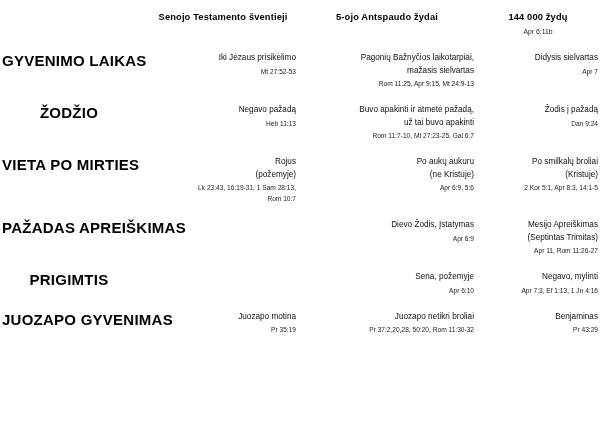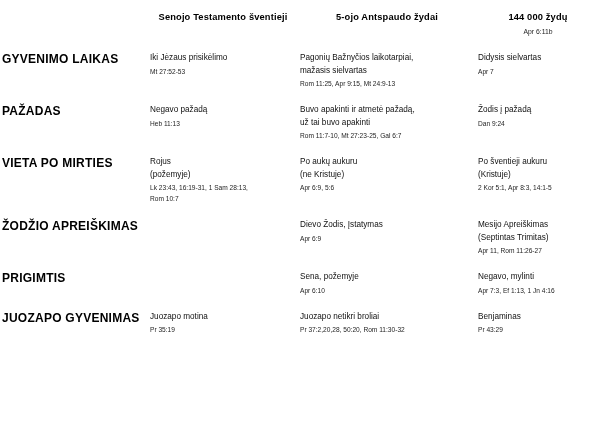--- a/index.html
+++ b/index.html
@@ -54,31 +54,31 @@
   }
   .spacer-row td { height: 14px; padding: 0; }
 
   tbody td {
     padding: 0 2px;
     vertical-align: top;
   }
   tr.data-row td { padding-bottom: 14px; }
 
   .row-label {
-    font-size: 12px;
+    font-size: 15px;
     font-weight: bold;
     letter-spacing: 0.25px;
-    text-align: left;
+    text-align: center;
     padding-right: 12px;
     padding-top: 1px;
     color: #000000;
     white-space: nowrap;
   }
   .cell {
-    text-align: left;
+    text-align: right;
     padding-top: 1px;
   }
   .cell .line {
     font-size: 8.2px;
     line-height: 12.5px;
     color: #111111;
   }
   .cell .ref {
     font-size: 6.6px;
     line-height: 11px;
@@ -146,21 +146,21 @@
             </div>
           </td>
           <td class="cell">
             <div class="line">Didysis sielvartas</div>
             <div class="ref">
               <div>Apr 7</div>
             </div>
           </td>
         </tr>
         <tr class="data-row">
-          <td class="row-label">PAŽADAS</td>
+          <td class="row-label">ŽODŽIO</td>
           <td class="cell">
             <div class="line">Negavo pažadą</div>
             <div class="ref">
               <div>Heb 11:13</div>
             </div>
           </td>
           <td class="cell">
             <div class="line">Buvo apakinti ir atmetė pažadą,</div>
             <div class="line">už tai buvo apakinti</div>
             <div class="ref">
@@ -185,29 +185,29 @@
             </div>
           </td>
           <td class="cell">
             <div class="line">Po aukų aukuru</div>
             <div class="line">(ne Kristuje)</div>
             <div class="ref">
               <div>Apr 6:9, 5:6</div>
             </div>
           </td>
           <td class="cell">
-            <div class="line">Po šventieji aukuru</div>
+            <div class="line">Po smilkalų broliai</div>
             <div class="line">(Kristuje)</div>
             <div class="ref">
               <div>2 Kor 5:1, Apr 8:3, 14:1-5</div>
             </div>
           </td>
         </tr>
         <tr class="data-row">
-          <td class="row-label">ŽODŽIO APREIŠKIMAS</td>
+          <td class="row-label">PAŽADAS APREIŠKIMAS</td>
           <td class="cell empty"></td>
           <td class="cell">
             <div class="line">Dievo Žodis, Įstatymas</div>
             <div class="ref">
               <div>Apr 6:9</div>
             </div>
           </td>
           <td class="cell">
             <div class="line">Mesijo Apreiškimas</div>
             <div class="line">(Septintas Trimitas)</div>

